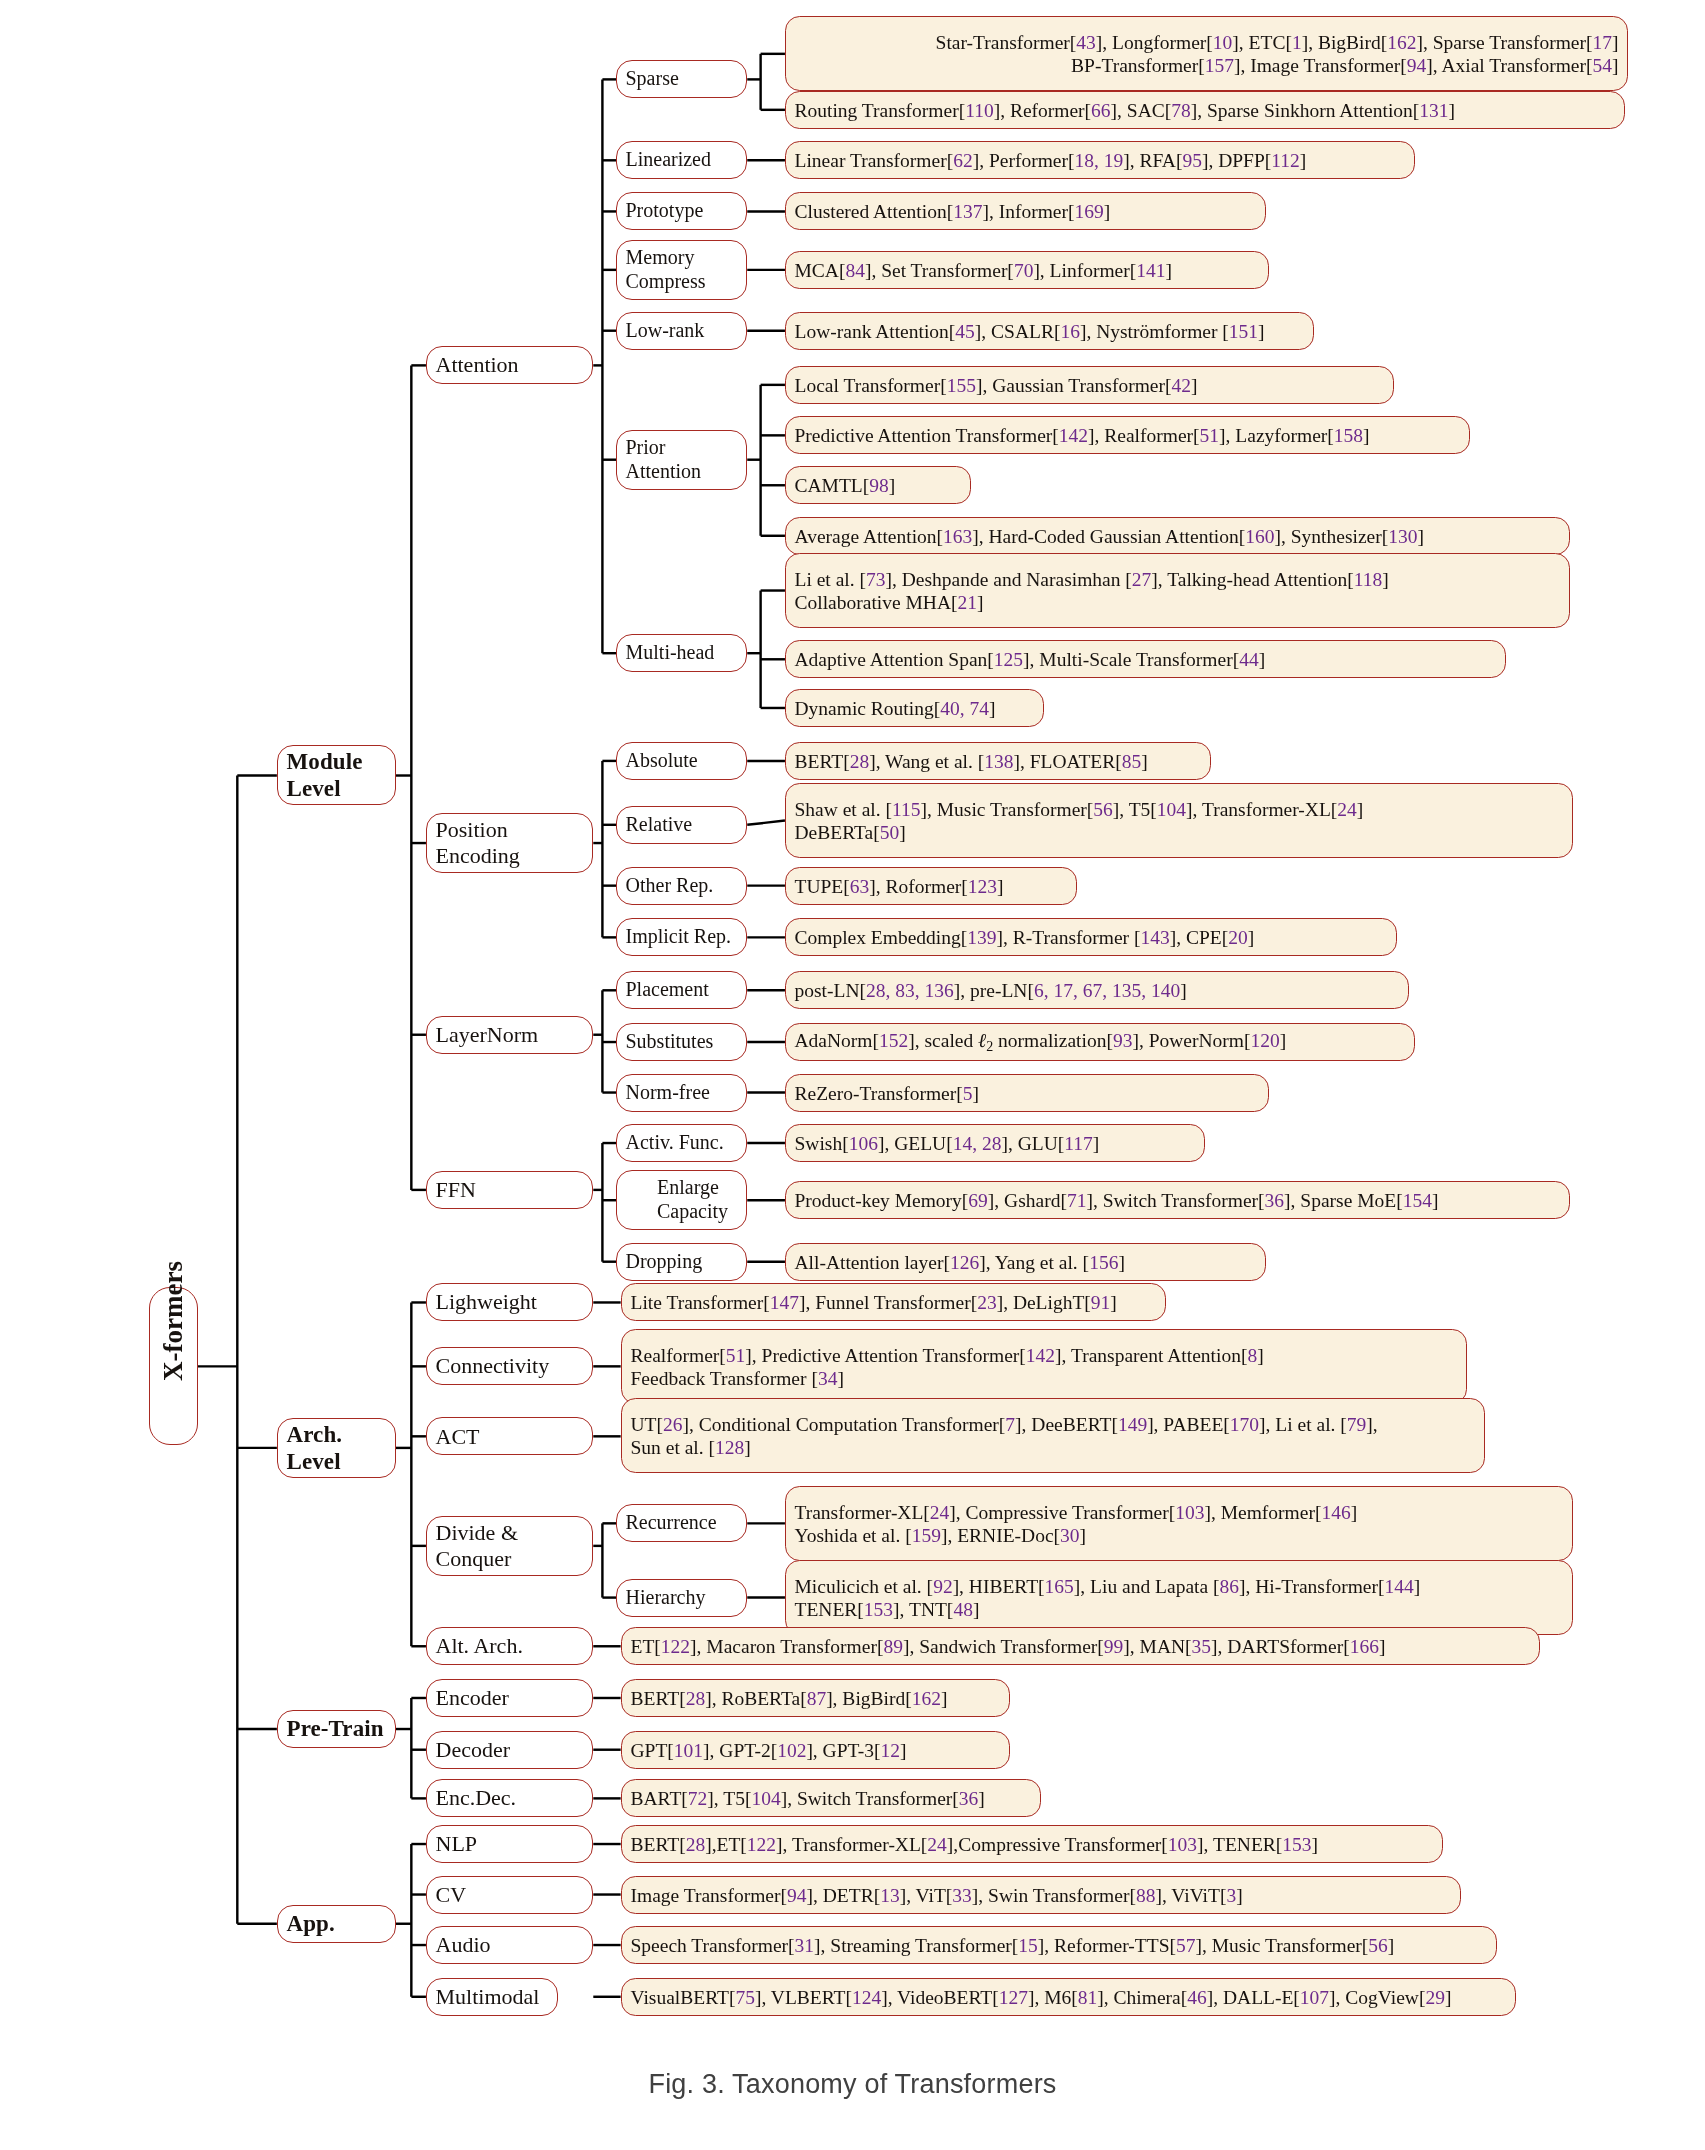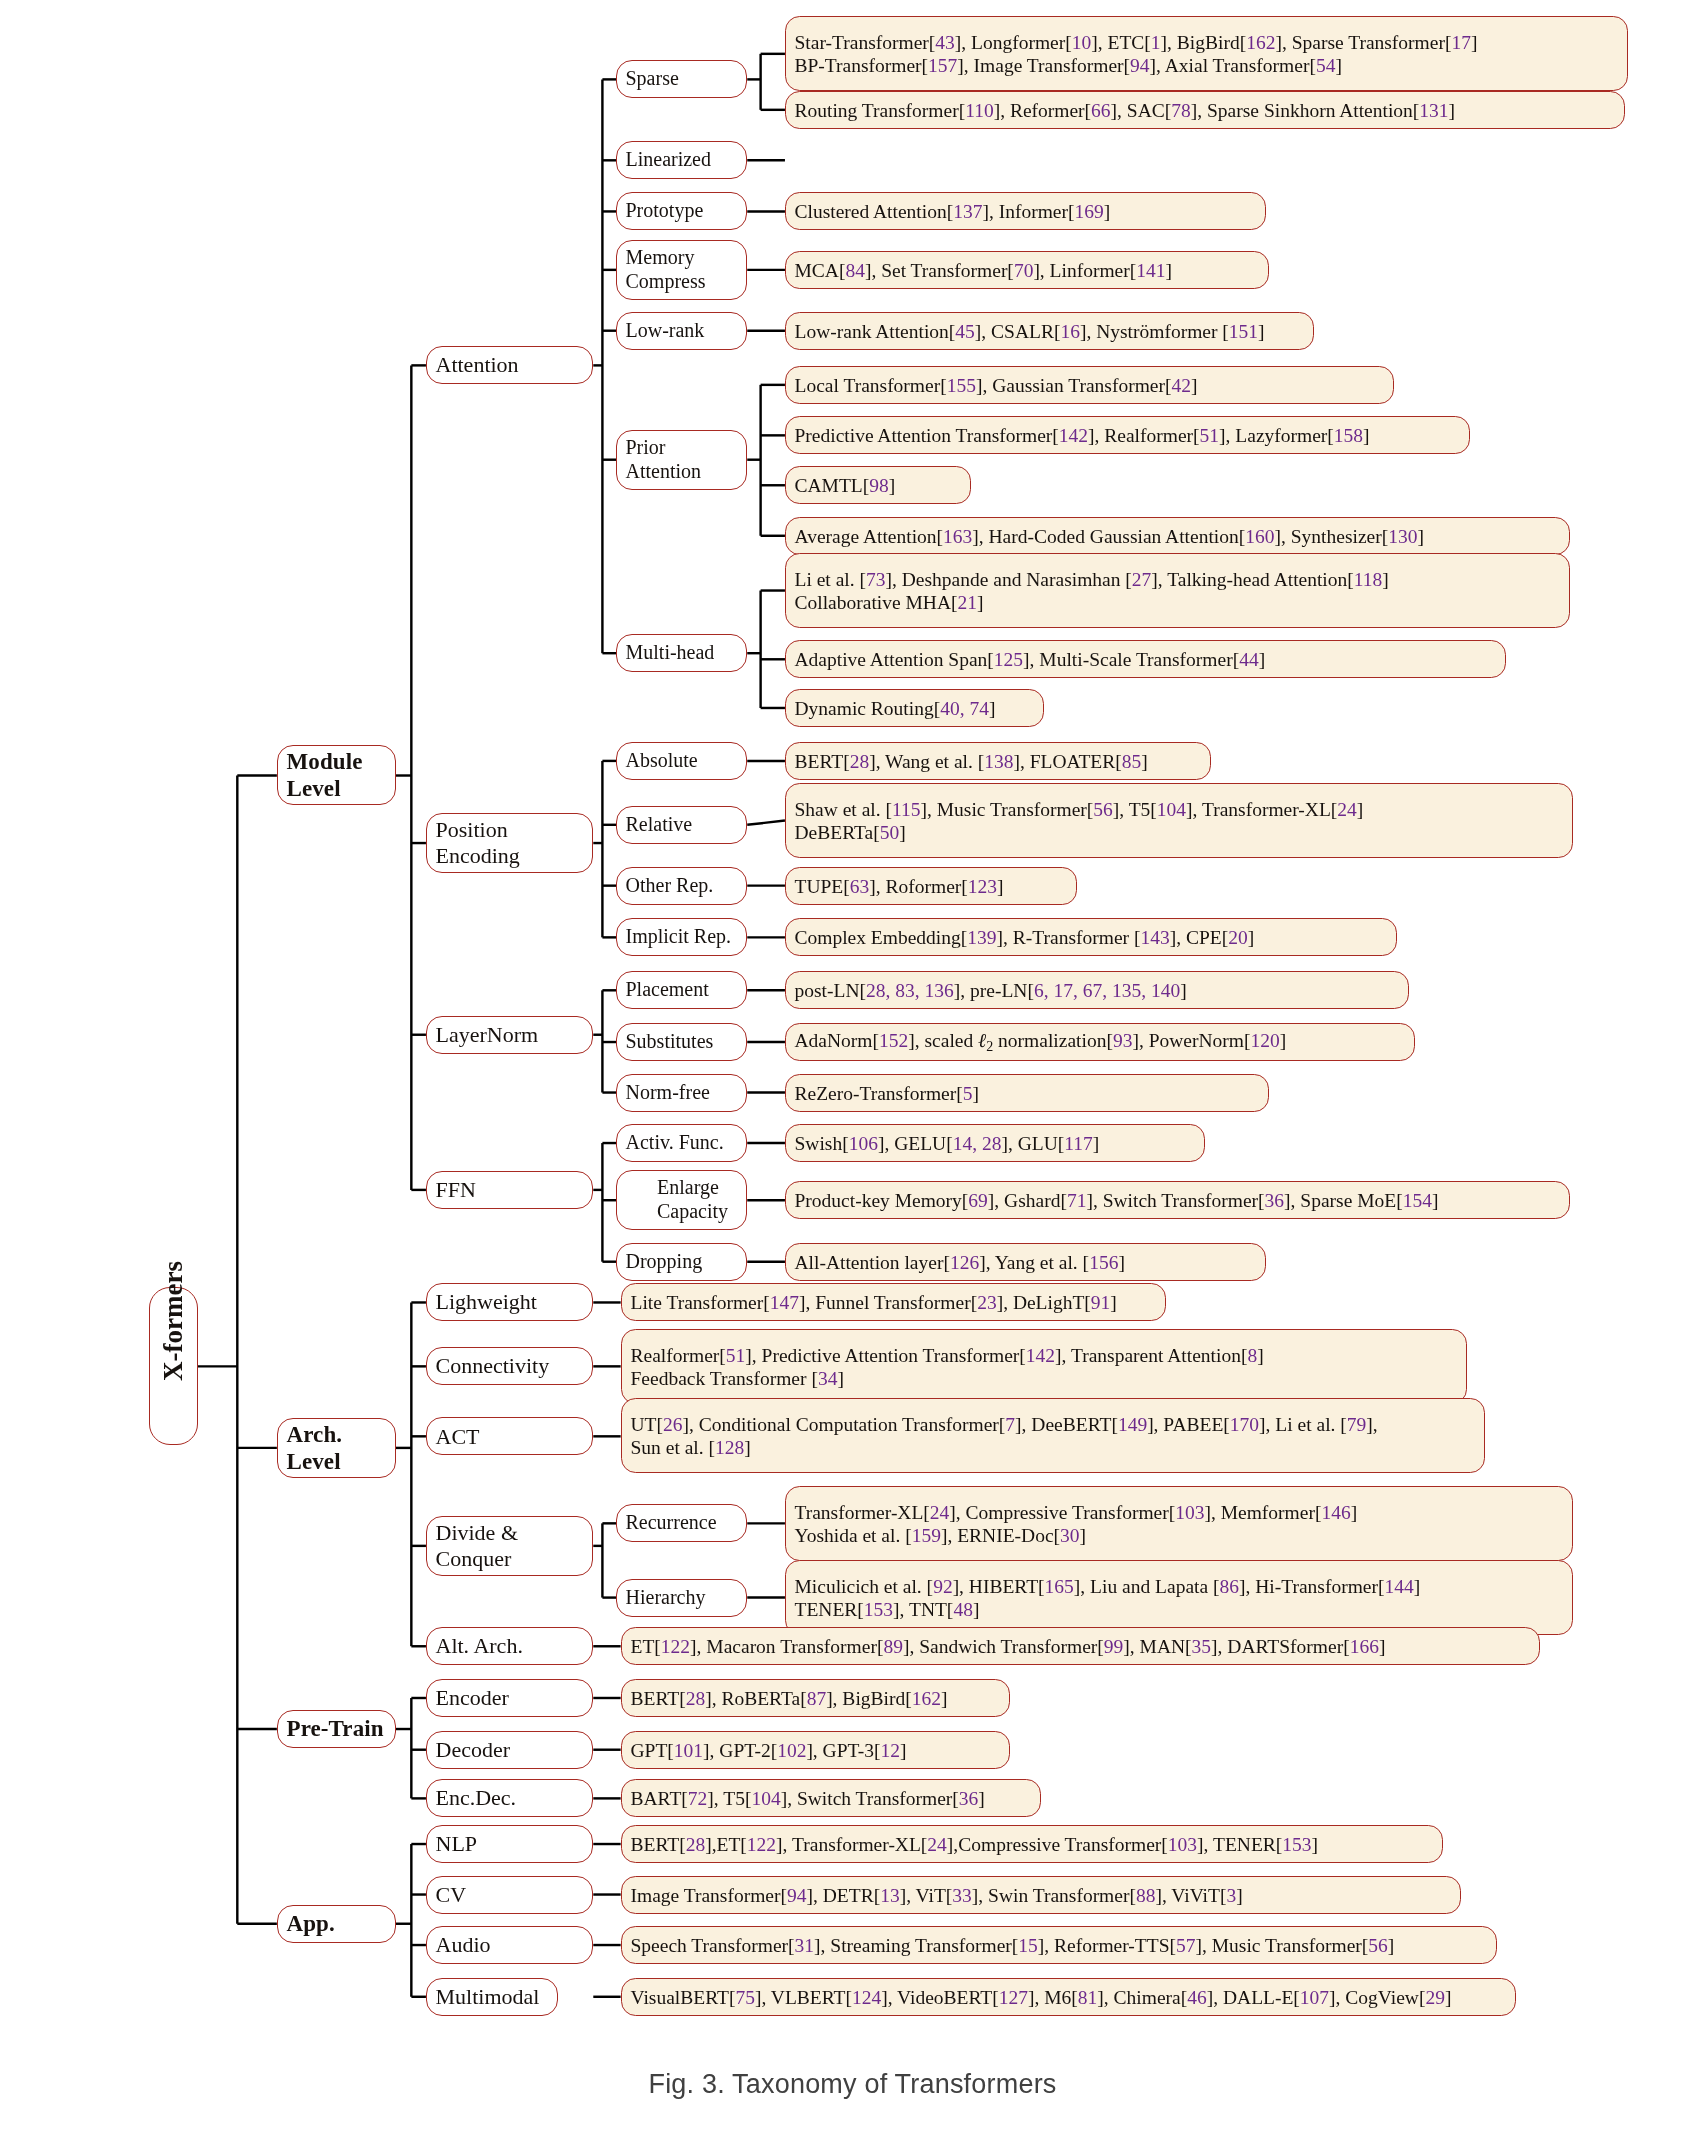--- a/index.html
+++ b/index.html
@@ -251,25 +251,28 @@
     </div>
     <div class="node lvl3" style="left: 616px; top: 1243px; width: 131px; height: 38px;">
       <span class="txt">Dropping</span>
     </div>
     <div class="node lvl3" style="left: 616px; top: 1504px; width: 131px; height: 38px;">
       <span class="txt">Recurrence</span>
     </div>
     <div class="node lvl3" style="left: 616px; top: 1579px; width: 131px; height: 38px;">
       <span class="txt">Hierarchy</span>
     </div>
-    <div class="node lvl3 leaf" style="left: 785px; top: 16px; width: 843px; height: 75px;">
+    <div class="node lvl3 leaf" style="left: 785px; top: 16px; width: 843px; height: 75px; text-align: right;">
       <span class="txt">Star-Transformer[<span class="cit">43</span>], Longformer[<span class="cit">10</span>], ETC[<span class="cit">1</span>], BigBird[<span class="cit">162</span>], Sparse Transformer[<span class="cit">17</span>]<br>BP-Transformer[<span class="cit">157</span>], Image Transformer[<span class="cit">94</span>], Axial Transformer[<span class="cit">54</span>]</span>
     </div>
     <div class="node lvl3 leaf" style="left: 785px; top: 91px; width: 840px; height: 38px;">
       <span class="txt">Routing Transformer[<span class="cit">110</span>], Reformer[<span class="cit">66</span>], SAC[<span class="cit">78</span>], Sparse Sinkhorn Attention[<span class="cit">131</span>]</span>
+    </div>
+    <div class="node lvl3 leaf" style="left: 785px; top: 141px; width: 630px; height: 38px;">
+      <span class="txt">Linear Transformer[<span class="cit">62</span>], Performer[<span class="cit">18, 19</span>], RFA[<span class="cit">95</span>], DPFP[<span class="cit">112</span>]</span>
     </div>
     <div class="node lvl3 leaf" style="left: 785px; top: 192px; width: 481px; height: 38px;">
       <span class="txt">Clustered Attention[<span class="cit">137</span>], Informer[<span class="cit">169</span>]</span>
     </div>
     <div class="node lvl3 leaf" style="left: 785px; top: 251px; width: 484px; height: 38px;">
       <span class="txt">MCA[<span class="cit">84</span>], Set Transformer[<span class="cit">70</span>], Linformer[<span class="cit">141</span>]</span>
     </div>
     <div class="node lvl3 leaf" style="left: 785px; top: 312px; width: 529px; height: 38px;">
       <span class="txt">Low-rank Attention[<span class="cit">45</span>], CSALR[<span class="cit">16</span>], Nyströmformer [<span class="cit">151</span>]</span>
     </div>

